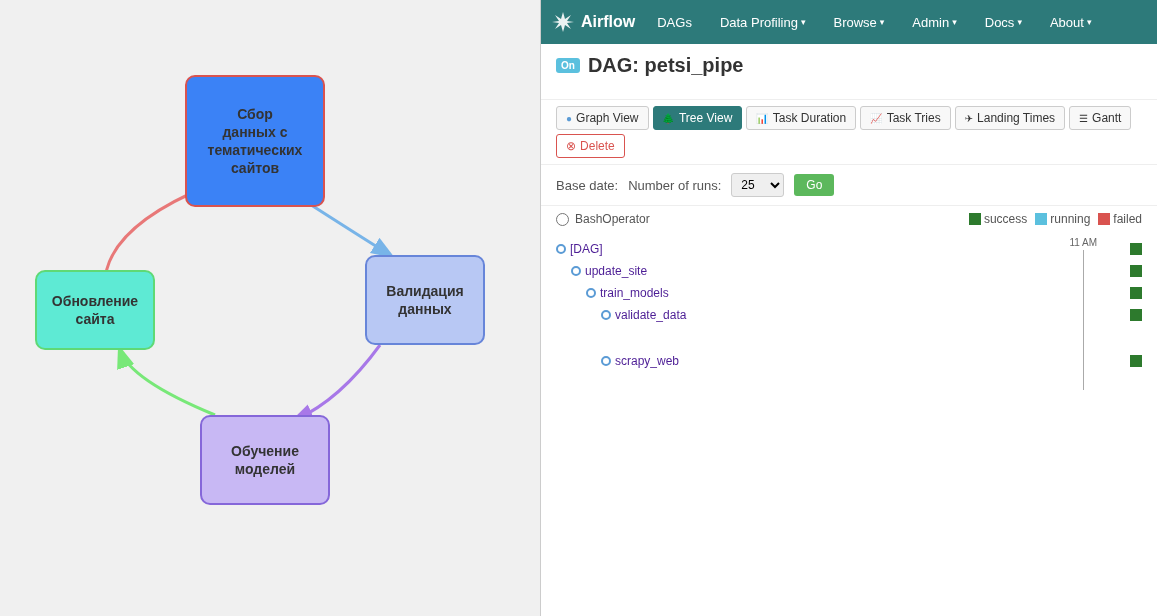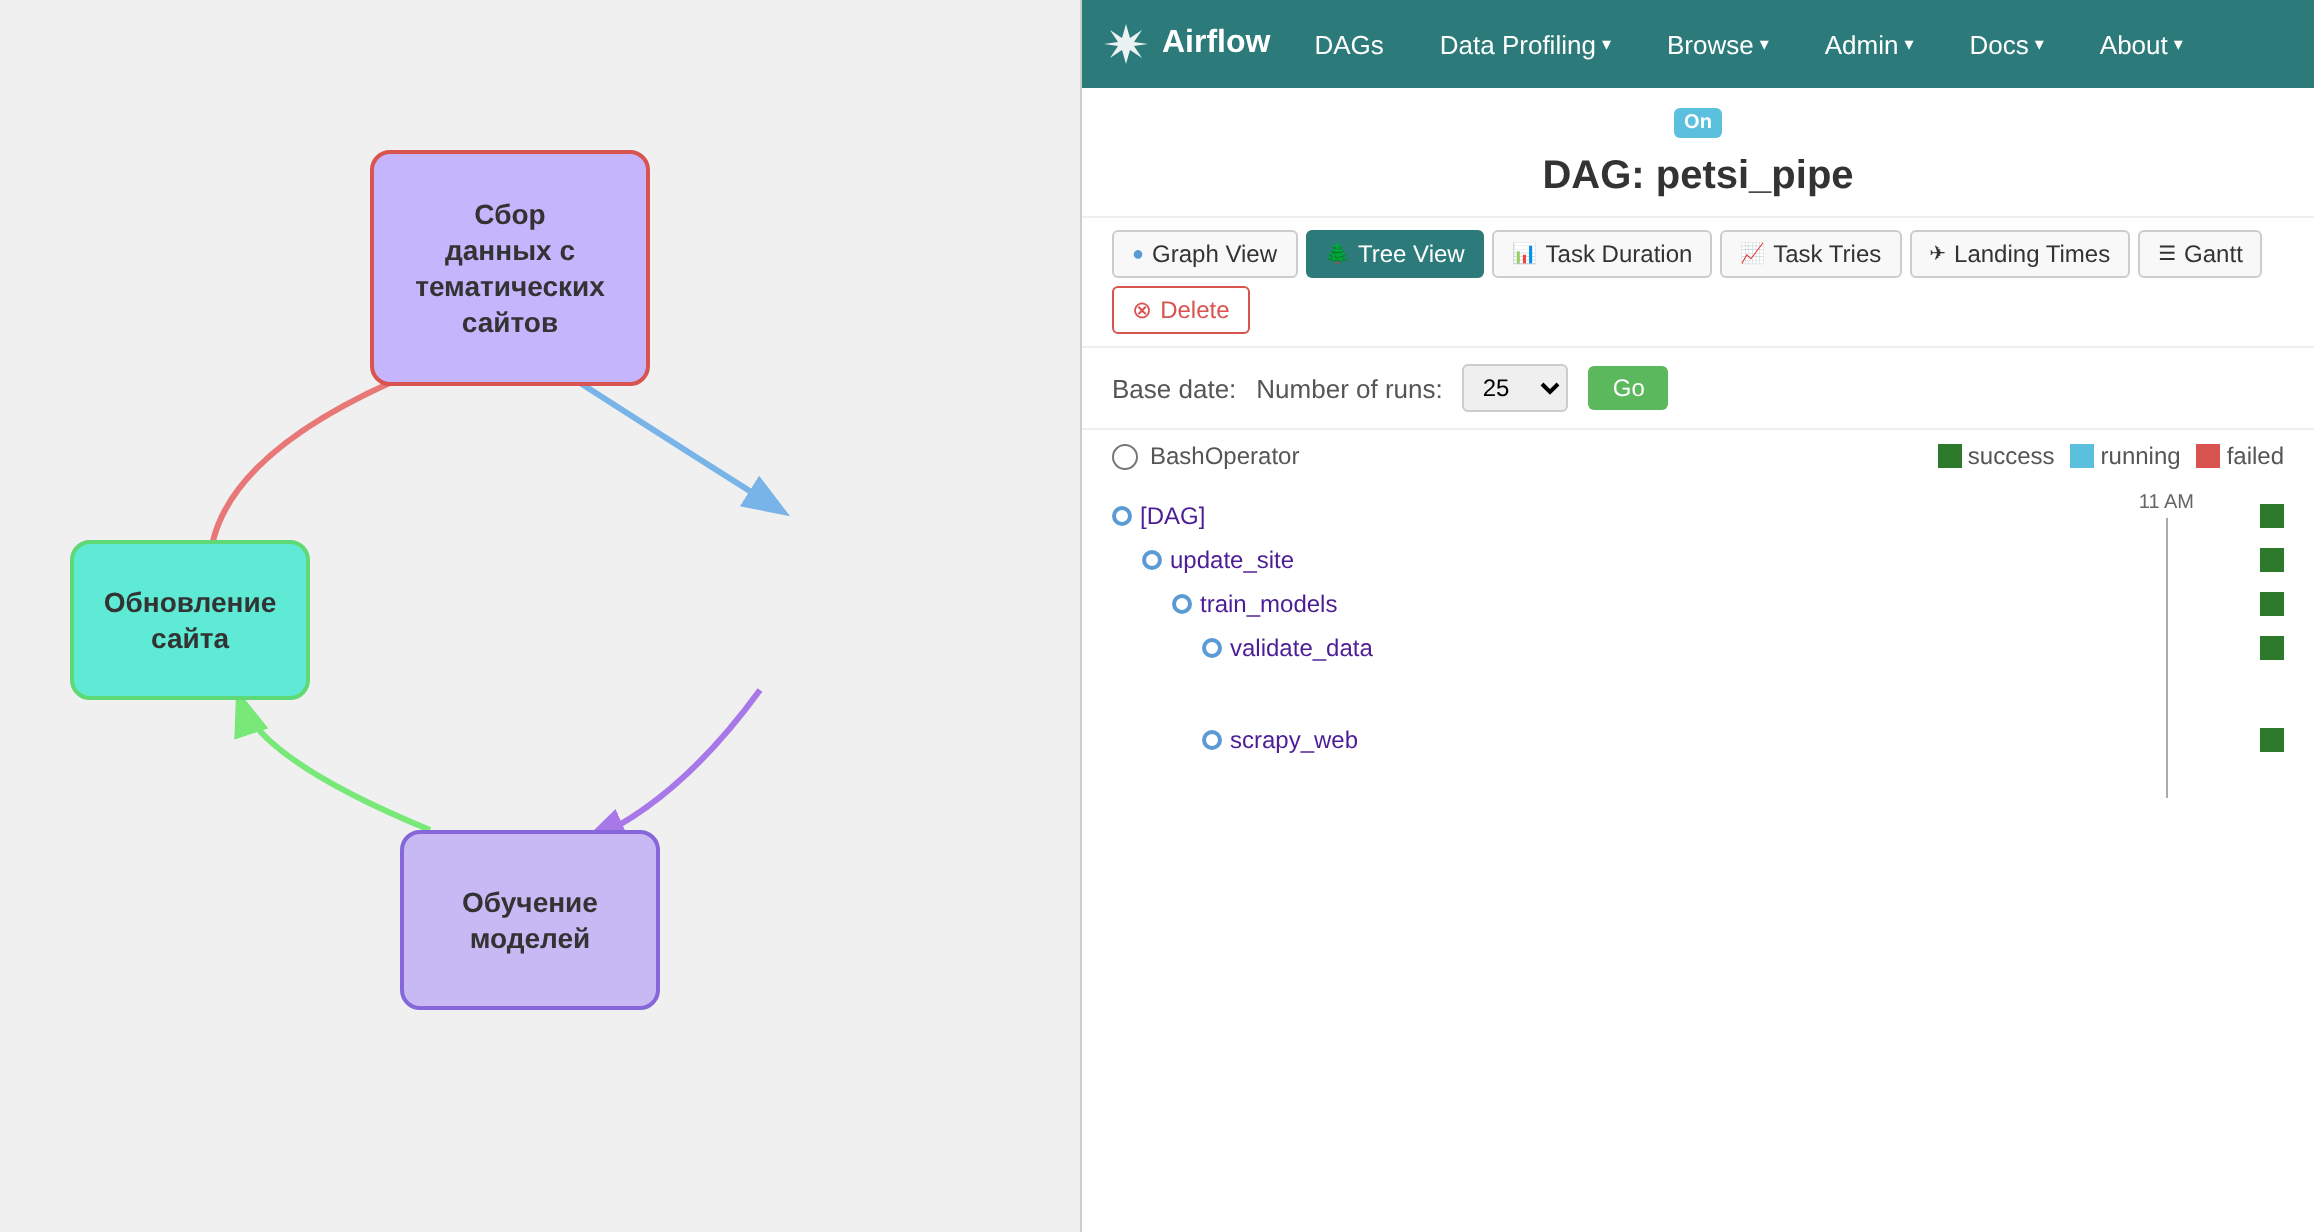--- a/index.html
+++ b/index.html
@@ -39,24 +39,24 @@
       justify-content: center;
       text-align: center;
       font-size: 14px;
       font-weight: bold;
       padding: 10px;
       line-height: 1.3;
     }
 
     .node-collect {
       width: 140px;
-      height: 118px;
+      height: 132px;
       top: 75px;
       left: 185px;
-      background: #c4b5fd;
+      background: #3b82f6;
       border: 2px solid #d9534f;
       color: #333;
     }
 
     .node-validate {
       width: 120px;
       height: 90px;
       top: 255px;
       left: 365px;
       background: #b8c8f4;
@@ -138,26 +138,25 @@
       align-items: center;
       gap: 3px;
     }
 
     .nav-item .caret {
       font-size: 9px;
     }
 
     
     .dag-header {
-      padding: 10px 15px 8px;
+      padding: 10px 15px 22px;
       display: flex;
       align-items: center;
       gap: 8px;
       border-bottom: 1px solid #eee;
-      flex-direction: column;
     }
 
     .on-badge {
       background: #5bc0de;
       color: white;
       font-size: 10px;
       font-weight: bold;
       padding: 2px 5px;
       border-radius: 3px;
     }
@@ -354,20 +353,24 @@
       </defs>
     </svg>
 
     <div class="node node-collect">
       <span style="white-space:pre-line;">Сбор
 данных с
 тематических
 сайтов</span>
     </div>
 
+    <div class="node node-validate">
+      <span style="white-space:pre-line;">Валидация
+данных</span>
+    </div>
 
     <div class="node node-train">
       <span style="white-space:pre-line;">Обучение
 моделей</span>
     </div>
 
     <div class="node node-update">
       <span style="white-space:pre-line;">Обновление
 сайта</span>
     </div>

